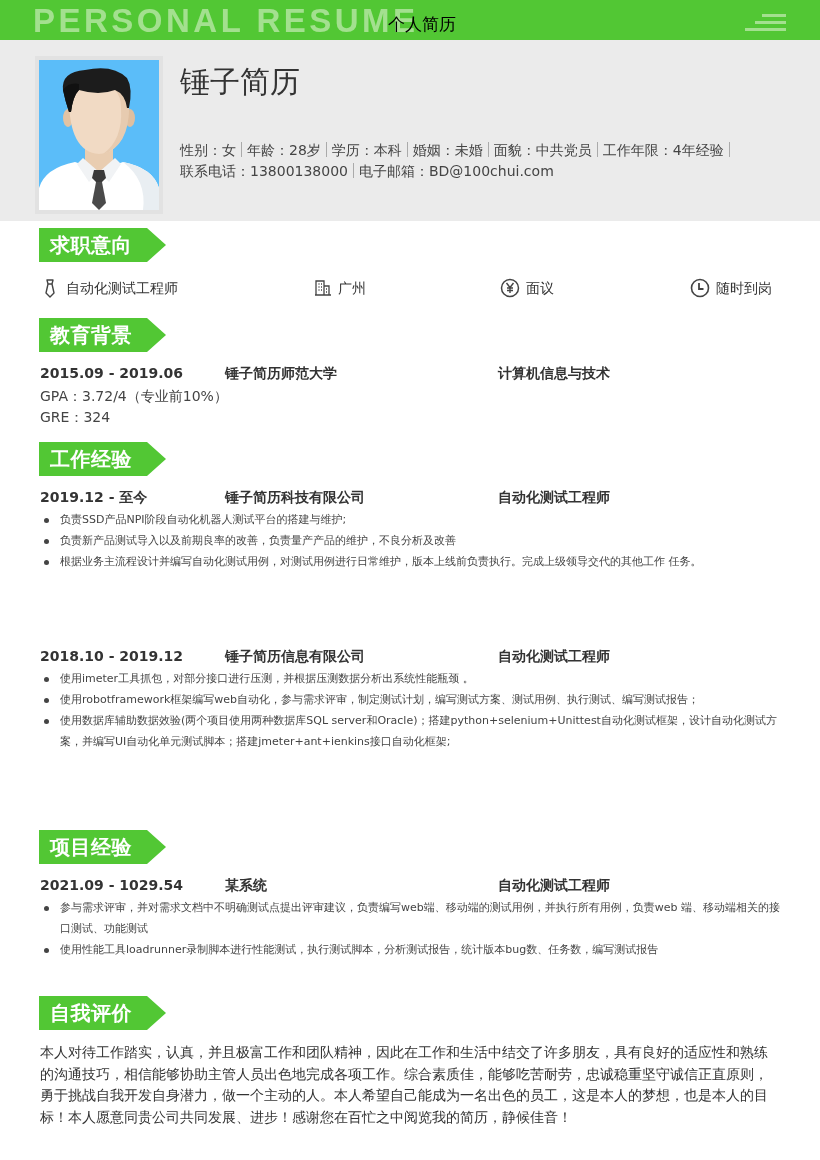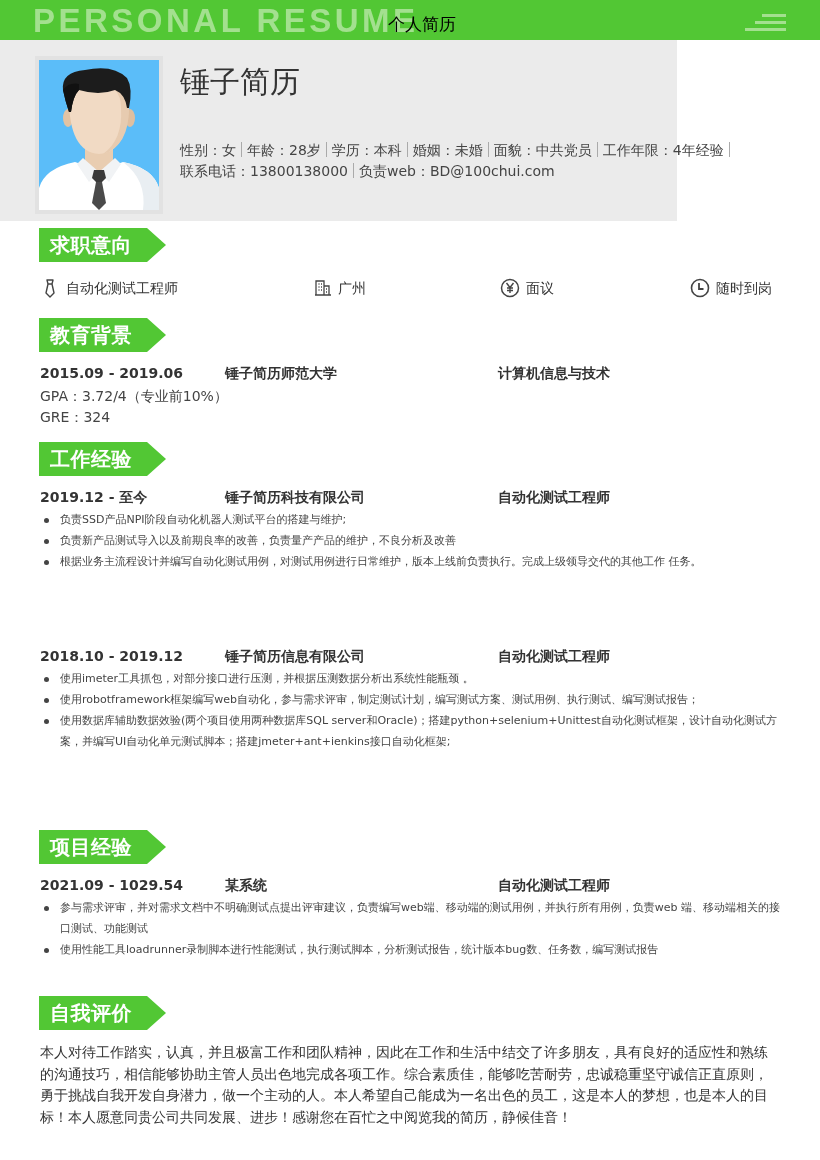--- a/index.html
+++ b/index.html
@@ -8,21 +8,21 @@
 
     .topbar { position: absolute; left: 0; top: 0; width: 820px; height: 40px; background: #52c734; }
     .topbar .en { position: absolute; left: 33px; top: 2px; font-family: "Liberation Sans", sans-serif; font-weight: bold; font-size: 33px; letter-spacing: 3.5px; color: #a3e08f; line-height: 38px; }
     .topbar .cn { position: absolute; left: 388px; top: 12px; font-size: 17px; color: #000000; line-height: 24px; }
     .hamburger { position: absolute; left: 742px; top: 13px; width: 44px; height: 18px; }
     .hamburger span { position: absolute; right: 0; height: 3px; background: #a3e08f; }
     .hamburger .l1 { top: 1px; width: 24px; }
     .hamburger .l2 { top: 8px; width: 31px; }
     .hamburger .l3 { top: 15px; width: 41px; }
 
-    .profile { position: absolute; left: 0; top: 40px; width: 677px; height: 181px; background: #ebebeb; }
+    .profile { position: absolute; left: 0; top: 40px; width: 820px; height: 181px; background: #ebebeb; }
     .photo-frame { position: absolute; left: 35px; top: 16px; width: 128px; height: 158px; background: #e2e2e2; padding: 4px; }
     .photo { width: 120px; height: 150px; background: #5bbdf9; position: relative; overflow: hidden; }
     .photo svg { position: absolute; left: 0; top: 0; }
 
     .name { position: absolute; left: 180px; top: 22px; font-size: 30px; color: #333; line-height: 40px; }
     .motto { position: absolute; left: 180px; top: 67px; font-size: 14px; color: #444; line-height: 20px; }
     .info-line { position: absolute; left: 180px; font-size: 14px; color: #444; line-height: 20px; white-space: nowrap; }
     .info-line.l1 { top: 100px; }
     .info-line.l2 { top: 121px; }
     .info-line .sep { display: inline-block; width: 1px; height: 15px; background: #aaa; margin: 0 5px; vertical-align: -2px; }
@@ -88,21 +88,21 @@
         <path d="M24 30 Q22 12 46 10 Q74 4 88 18 Q94 28 90 48 L88 48 Q86 34 76 30 Q60 36 40 30 Q34 36 32 52 L30 52 Q26 40 24 30 Z" fill="#1c1c1c"></path>
         <path d="M24 30 Q30 22 40 24 L40 30 Q34 36 32 52 L30 52 Q26 40 24 30 Z" fill="#111"></path>
       </svg>
     </div>
   </div>
   <div class="name">锤子简历</div>
   <div class="info-line l1">
     <span>性别：女</span><span class="sep"></span><span>年龄：28岁</span><span class="sep"></span><span>学历：本科</span><span class="sep"></span><span>婚姻：未婚</span><span class="sep"></span><span>面貌：中共党员</span><span class="sep"></span><span>工作年限：4年经验</span><span class="sep"></span>
   </div>
   <div class="info-line l2">
-    <span>联系电话：13800138000</span><span class="sep"></span><span>负责web：BD@100chui.com</span>
+    <span>联系电话：13800138000</span><span class="sep"></span><span>电子邮箱：BD@100chui.com</span>
   </div>
 </div>
 
 <div class="section-tag" style="top:228px;">
   <div class="bg"></div>
     <div class="arrow"></div>
   <div class="label">求职意向</div>
 </div>
 <div class="intent-row">
   <div class="intent-item" style="left:0;">

